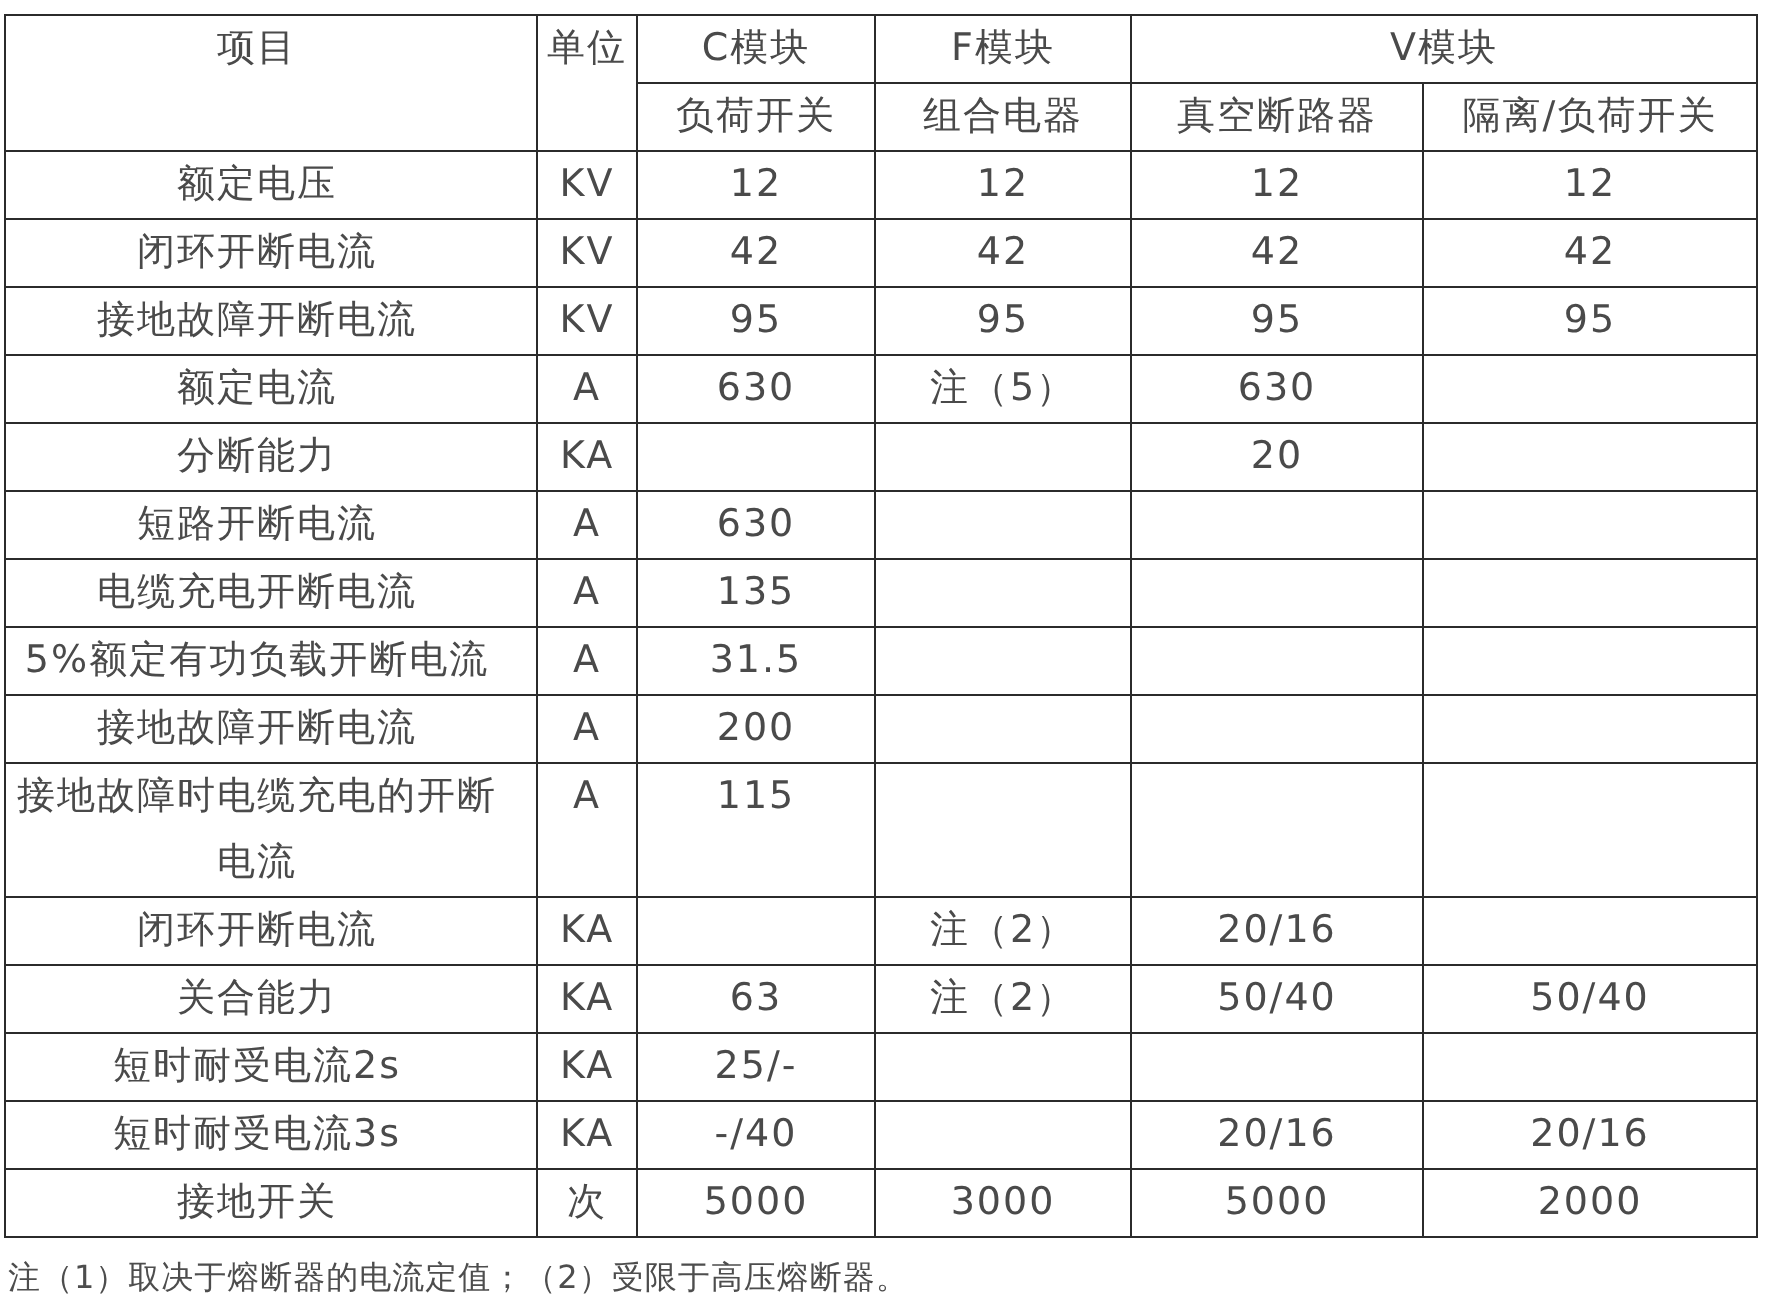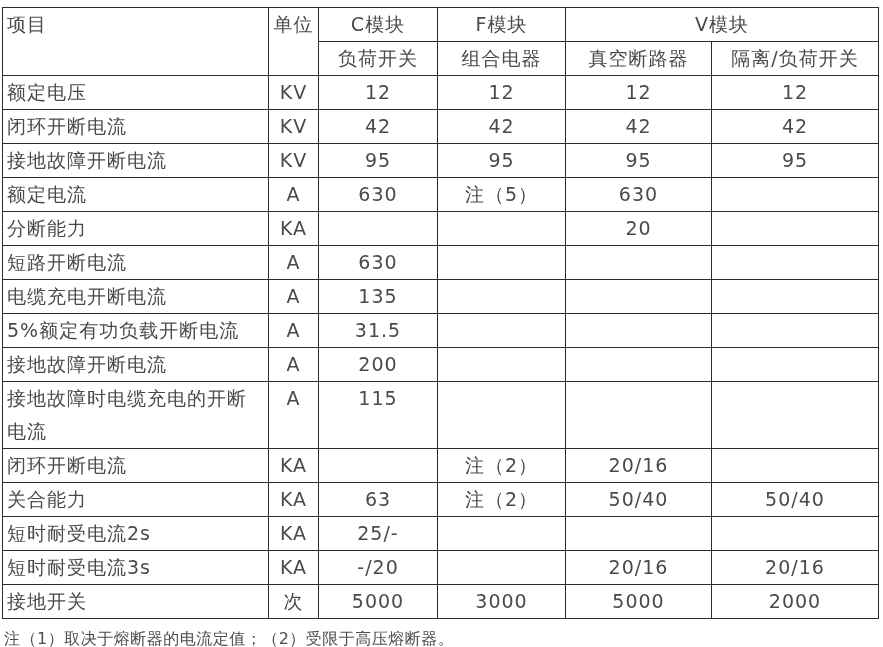--- a/index.html
+++ b/index.html
@@ -28,21 +28,21 @@
     border: 1px solid #2b2b2b;
     font-weight: normal;
     text-align: center;
     vertical-align: top;
     line-height: 33px;
     padding: 0;
     overflow: hidden;
     white-space: normal;
   }
   table.spec .item-cell {
-    text-align: left;
+    text-align: center;
     padding-left: 4px;
     padding-right: 18px;
   }
   .footnote {
     margin: 10px 0 0 2px;
     font-size: 16px;
     color: #4d4d4d;
     letter-spacing: 0.5px;
     font-family: "DejaVu Sans", "Liberation Sans", sans-serif;
   }
@@ -176,21 +176,21 @@
           <td class="item-cell">短时耐受电流2s</td>
           <td>KA</td>
           <td>25/-</td>
           <td></td>
           <td></td>
           <td></td>
         </tr>
         <tr>
           <td class="item-cell">短时耐受电流3s</td>
           <td>KA</td>
-          <td>-/20</td>
+          <td>-/40</td>
           <td></td>
           <td>20/16</td>
           <td>20/16</td>
         </tr>
         <tr>
           <td class="item-cell">接地开关</td>
           <td>次</td>
           <td>5000</td>
           <td>3000</td>
           <td>5000</td>

